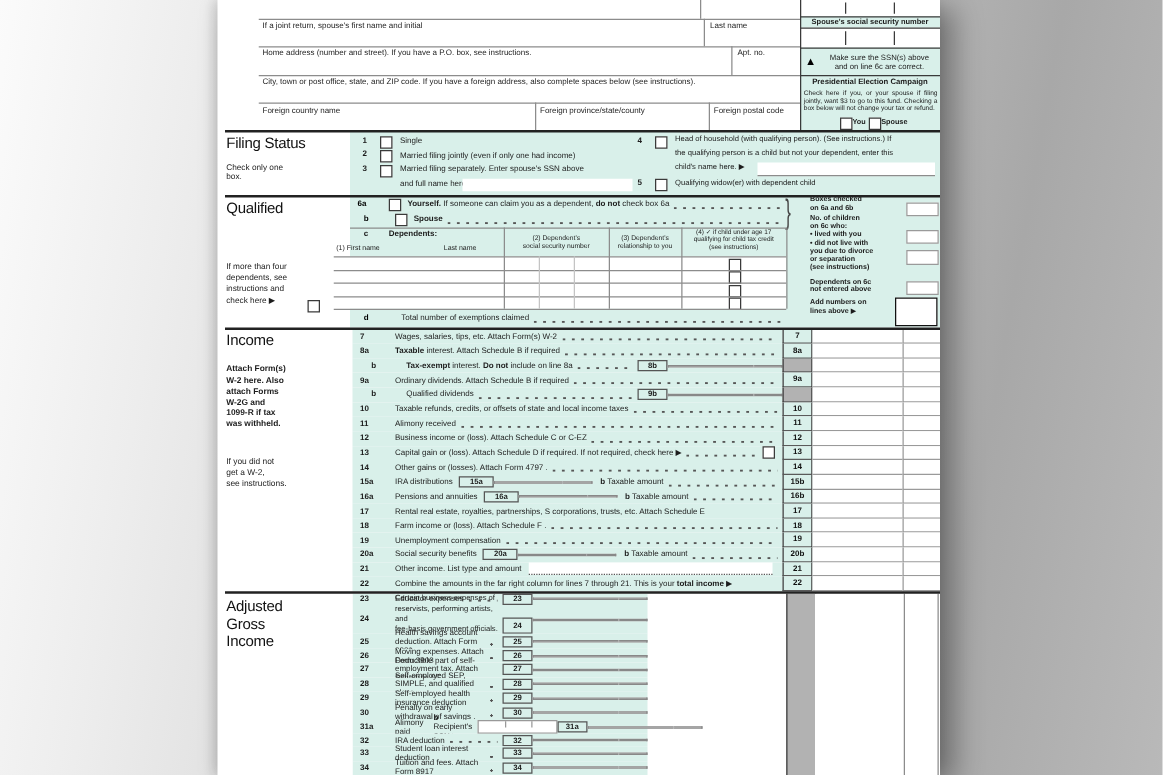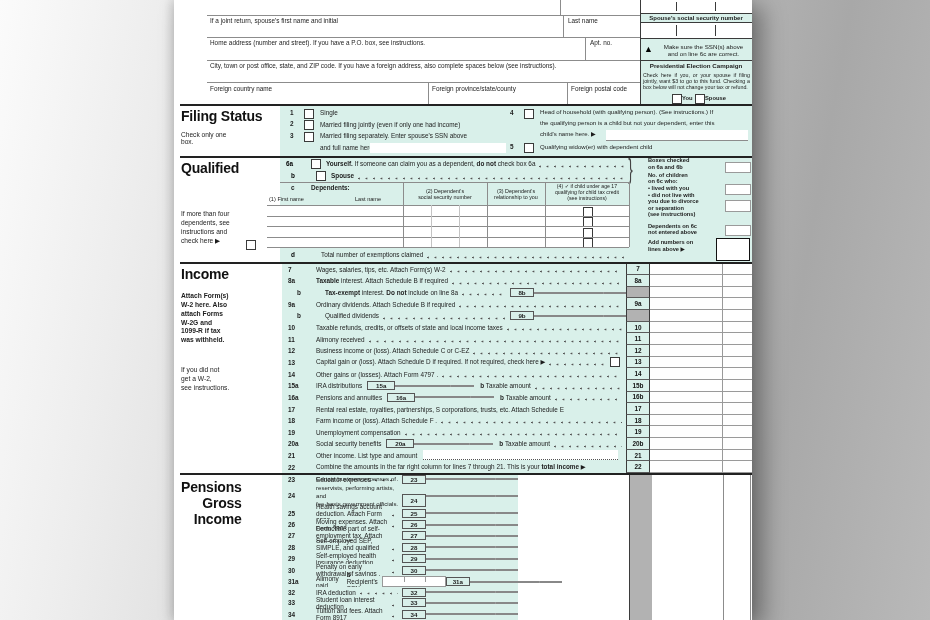--- a/index.html
+++ b/index.html
@@ -9,21 +9,21 @@
   #page{position:absolute;left:174px;top:0;width:578px;height:620px;background:#ffffff;overflow:hidden;
     box-shadow:10px 6px 22px rgba(0,0,0,.38),-3px 0 9px rgba(0,0,0,.14);}
   .abs{position:absolute;}
   .teal{background:#d9f0ea;}
   .lbl{position:absolute;font-size:6.4px;line-height:1.12;color:#1c1c1c;}
   .t5{font-size:5.3px;}
   .t57{font-size:5.7px;line-height:1.15;}
   .b{font-weight:bold;}
   .pre{white-space:pre-line;}
   .ctr{text-align:center;}
-  .title{position:absolute;font-size:14px;font-weight:bold;color:#111;letter-spacing:-.2px;line-height:1.15;text-align:right;}
+  .title{position:absolute;font-size:12px;font-weight:normal;color:#111;letter-spacing:-.2px;line-height:1.15;}
   .hl{position:absolute;height:1px;background:#8c8c8c;}
   .vl{position:absolute;width:1px;background:#8c8c8c;}
   .dk{background:#3a3a3a;}
   .sec{position:absolute;left:6px;width:572px;height:2px;background:#222;}
   .cb{width:8px;height:8px;min-width:8px;background:#fff;border:1px solid #3a3a3a;display:inline-block;}
   .cbabs{position:absolute;width:8px;height:8px;background:#fff;border:1px solid #3a3a3a;}
   .dots{flex:1;min-width:6px;height:3px;align-self:flex-end;margin:0 4px 2px 4px;
     background-image:radial-gradient(circle at 1.2px 1.5px,#555 .9px,transparent 1.1px);
     background-size:7.5px 3px;background-repeat:repeat-x;background-position:left bottom;}
   .sp{flex:1;}
@@ -393,21 +393,21 @@
             <span class="ir-num">22</span>
             <span>Combine the amounts in the far right column for lines 7 through 21. This is your <b>total income</b> ▶</span>
             <span class="sp"></span>
           </div>
           <div class="nbox">22</div>
           <div class="amt"></div>
           <div class="cts"></div>
         </div>
       </div>
 
-    <div class="title pre" style="left:7px;top:479px;">Pensions
+    <div class="title pre" style="left:7px;top:479px;">Adjusted
 Gross
 Income</div>
     <div id="agi-rows">
         <div class="arow">
           <div class="ir-lab">
             <span class="ir-num">23</span>
             <span>Educator expenses</span>
             <span class="dots"></span>
             <span class="ibx">23</span>
             <span class="iamt"></span>

